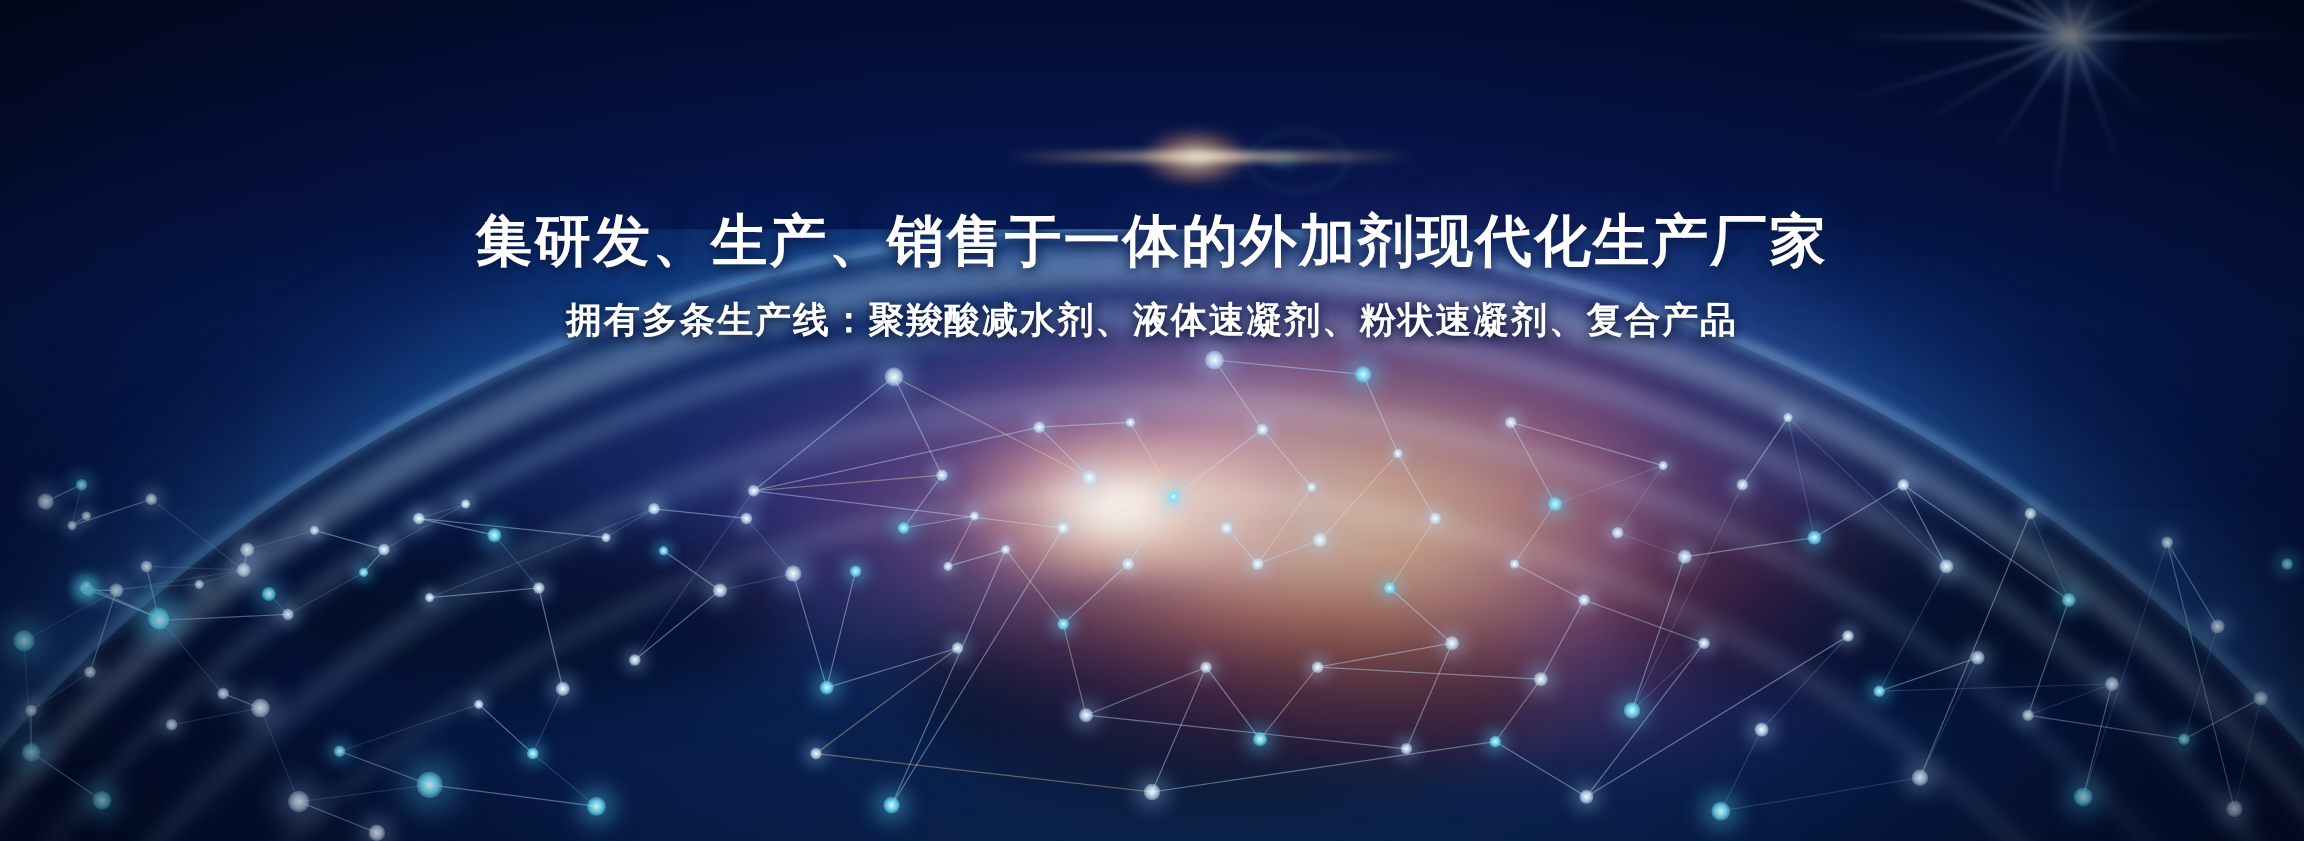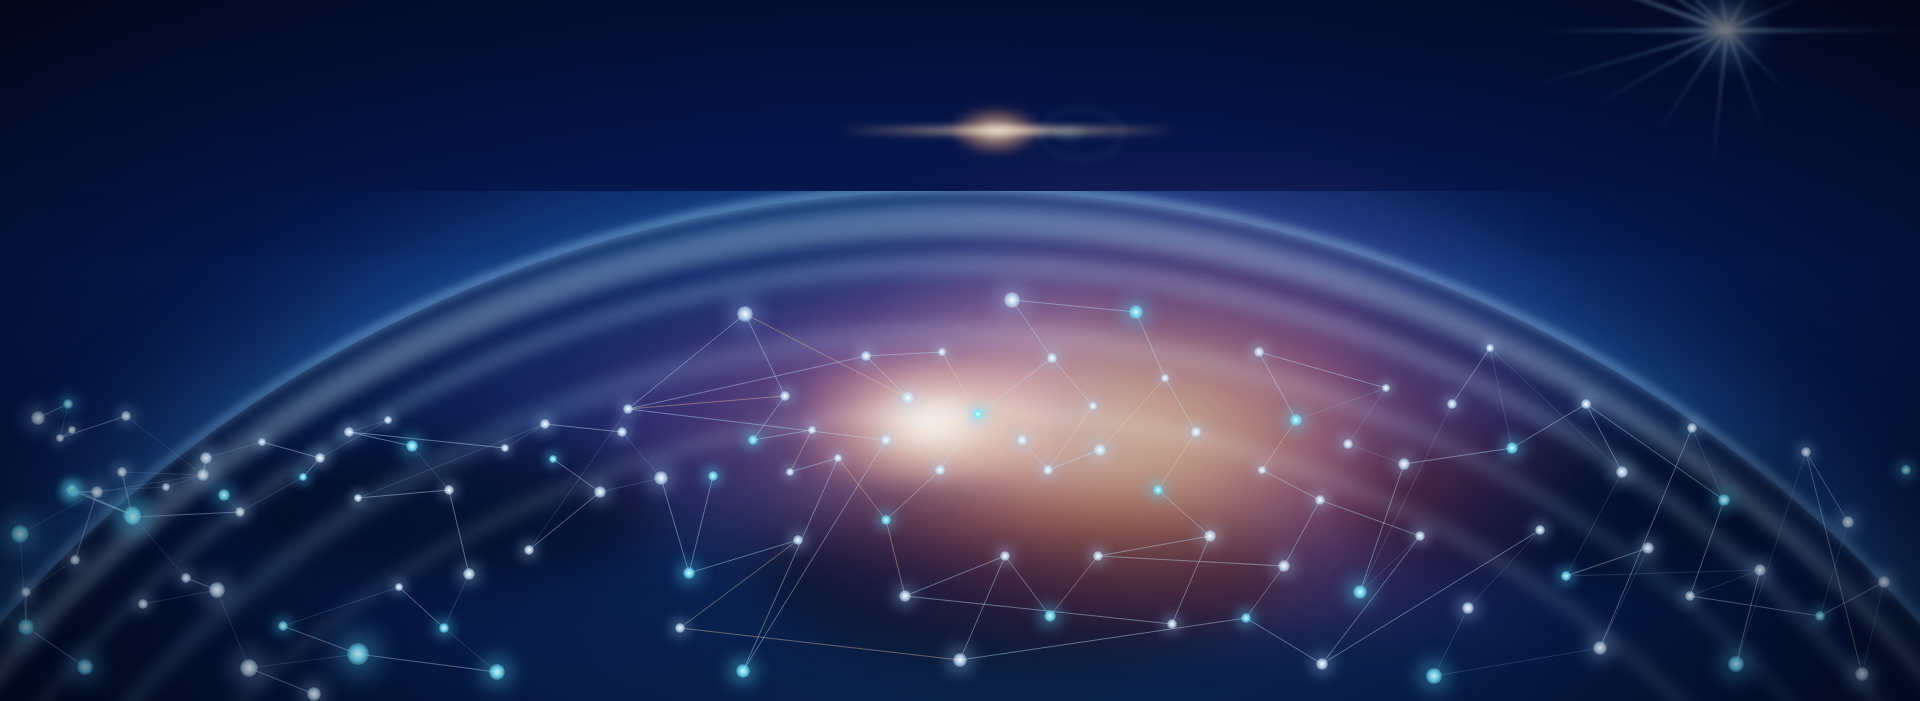--- a/index.html
+++ b/index.html
@@ -688,14 +688,18 @@
       <div class="ray" style="width: 140px; transform: rotate(96deg);"></div>
       <div class="ray" style="width: 110px; transform: rotate(70deg);"></div>
       <div class="ray" style="width: 90px; transform: rotate(46deg);"></div>
       <div class="ray" style="width: 100px; transform: rotate(260deg);"></div>
       <div class="ray" style="width: 90px; transform: rotate(300deg);"></div>
       <div class="ray" style="width: 120px; transform: rotate(336deg);"></div>
     </div>
 
   <div class="vignette"></div>
 
+  <div class="copy">
+    <h1 class="headline">集研发、生产、销售于一体的外加剂现代化生产厂家</h1>
+    <p class="subhead">拥有多条生产线：聚羧酸减水剂、液体速凝剂、粉状速凝剂、复合产品</p>
+  </div>
 
 </div>
 
 </body></html>

